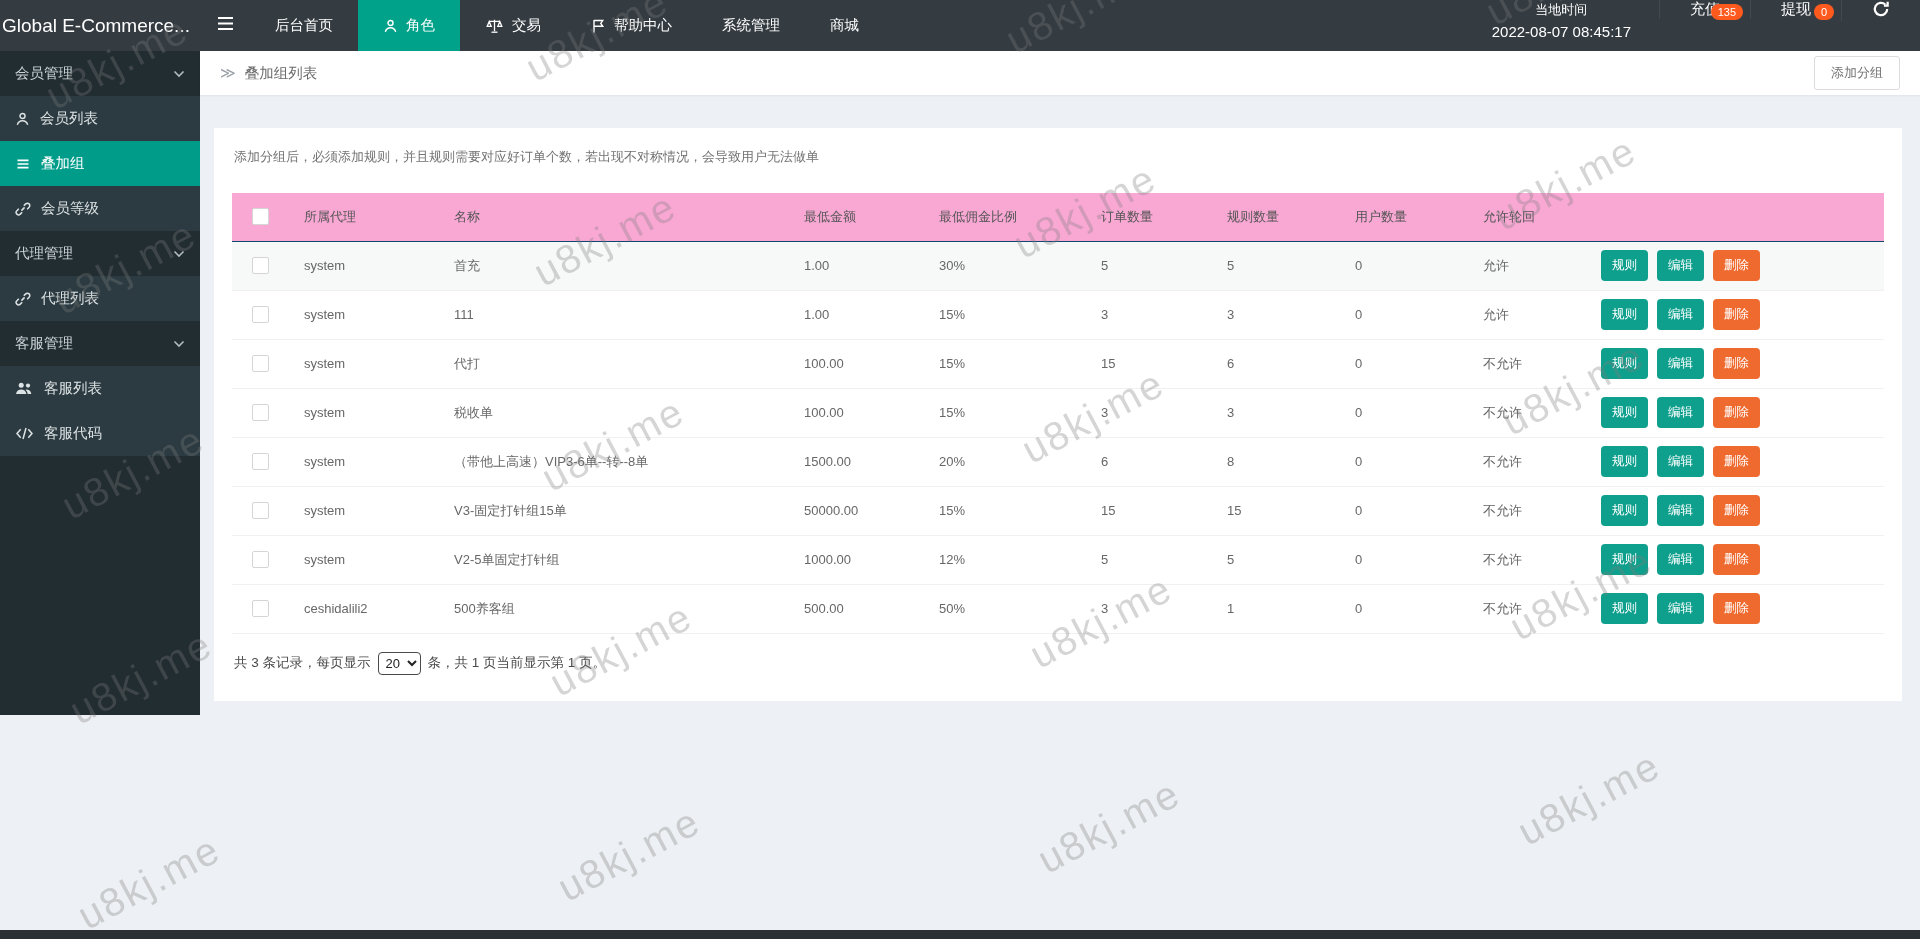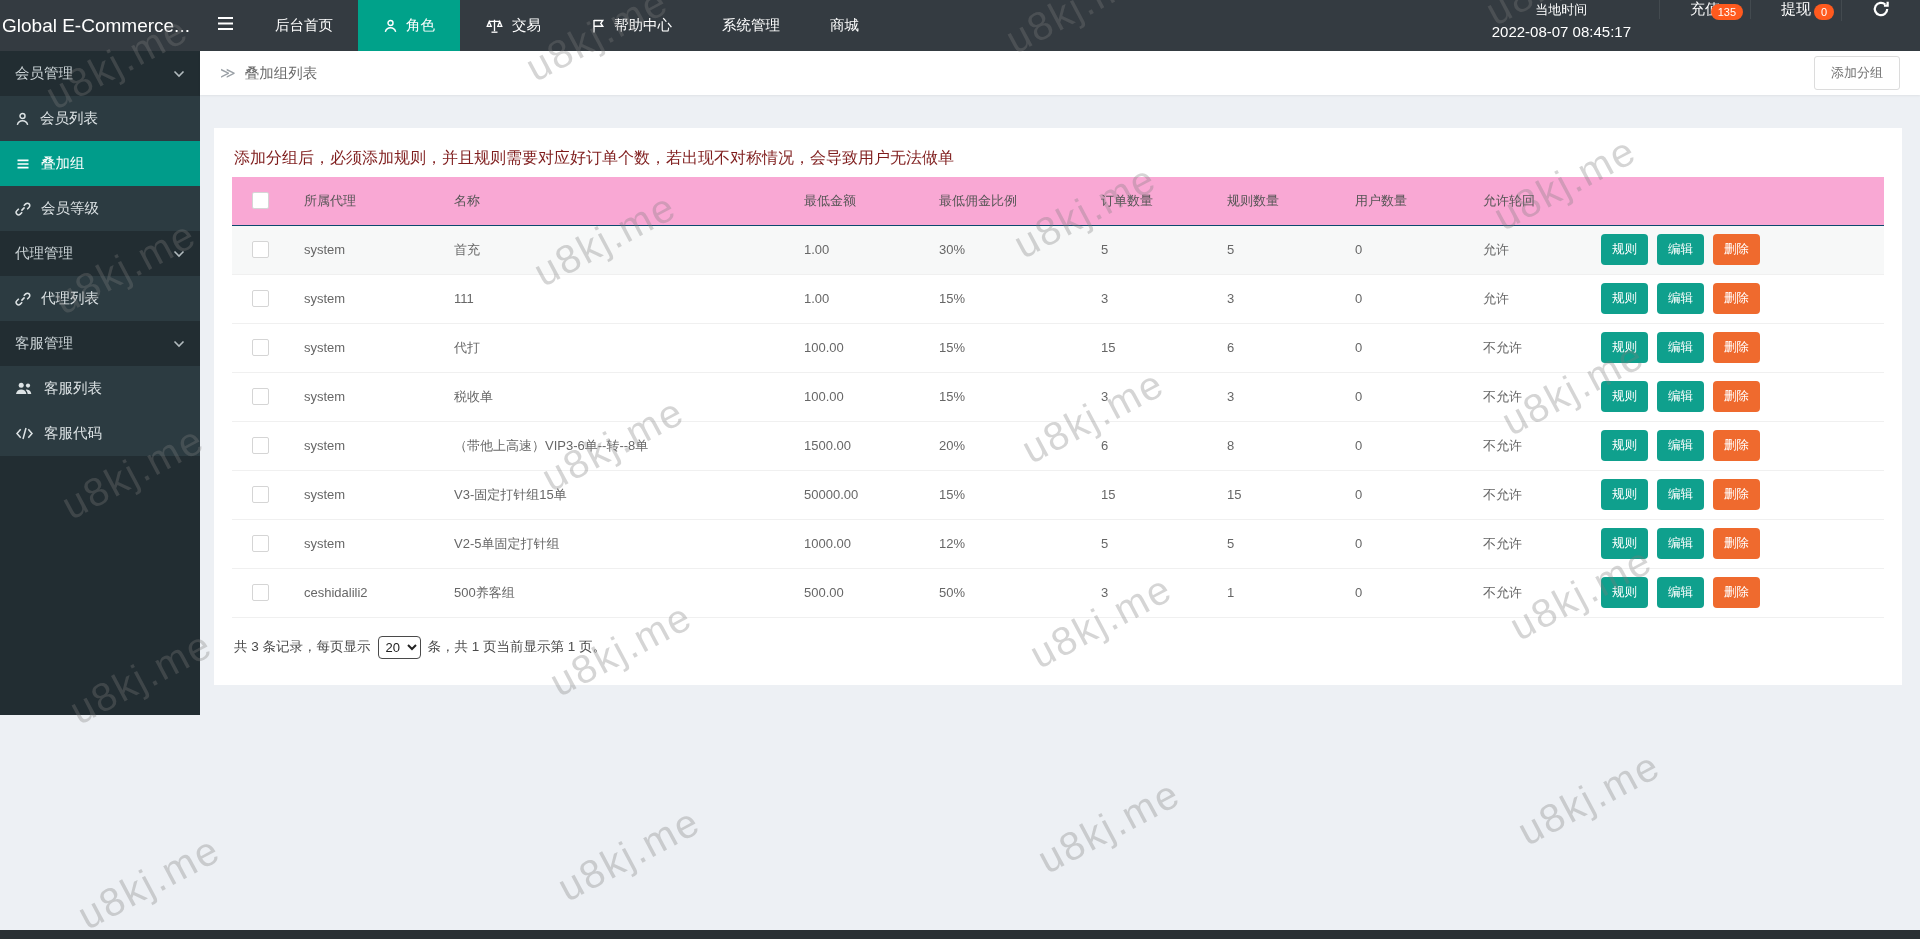--- a/index.html
+++ b/index.html
@@ -35,21 +35,21 @@
   .side-item .chev { margin-left:auto; opacity:.85; display:flex; }
   .side-item svg { display:block; }
 
   .content { flex:1; display:flex; flex-direction:column; min-width:0; }
   .page-header { height:44px; background:#fff; display:flex; align-items:center; padding:0 20px; box-shadow:0 1px 2px rgba(0,0,0,0.06); }
   .breadcrumb { display:flex; align-items:center; gap:9px; color:#6b6b6b; font-size:14.5px; }
   .bc-icon { color:#9aa0a6; font-size:15px; }
   .add-btn { margin-left:auto; background:#fff; border:1px solid #dcdcdc; border-radius:3px; color:#737373; font-size:13px; padding:7px 16px; cursor:pointer; font-family:inherit; }
 
   .panel { margin:33px 18px 0 14px; background:#fff; padding:18px 18px 26px; }
-  .notice { color:#7f1d1d; font-size:16px; margin:2px 0 8px 2px; }
+  .notice { color:#737373; font-size:13px; margin:2px 0 27px 2px; }
 
   table { width:100%; border-collapse:collapse; table-layout:fixed; }
   th { font-weight:normal; text-align:left; color:#555; font-size:13px; height:48px; padding:0 8px 0 16px; background:#f9a8d4; border-bottom:1px solid #0c4a6e; overflow:hidden; white-space:nowrap; }
   td { color:#676767; font-size:13px; height:49px; padding:0 8px 0 16px; border-bottom:1px solid #f0f0f0; overflow:hidden; white-space:nowrap; }
   tbody tr { background:#fff; }
   tbody tr:first-child { background:#f7f8f8; }
   .cb-col { padding-left:20px !important; }
   .cb { width:17px; height:17px; appearance:none; -webkit-appearance:none; border:1px solid #d5d5d5; border-radius:2px; background:#fff; margin:0; vertical-align:middle; cursor:pointer; }
   .btn { border:none; border-radius:4px; color:#fff; font-size:12.5px; padding:7px 11px; margin-right:9px; cursor:pointer; font-family:inherit; }
   .btn.teal { background:#0fa08d; }

